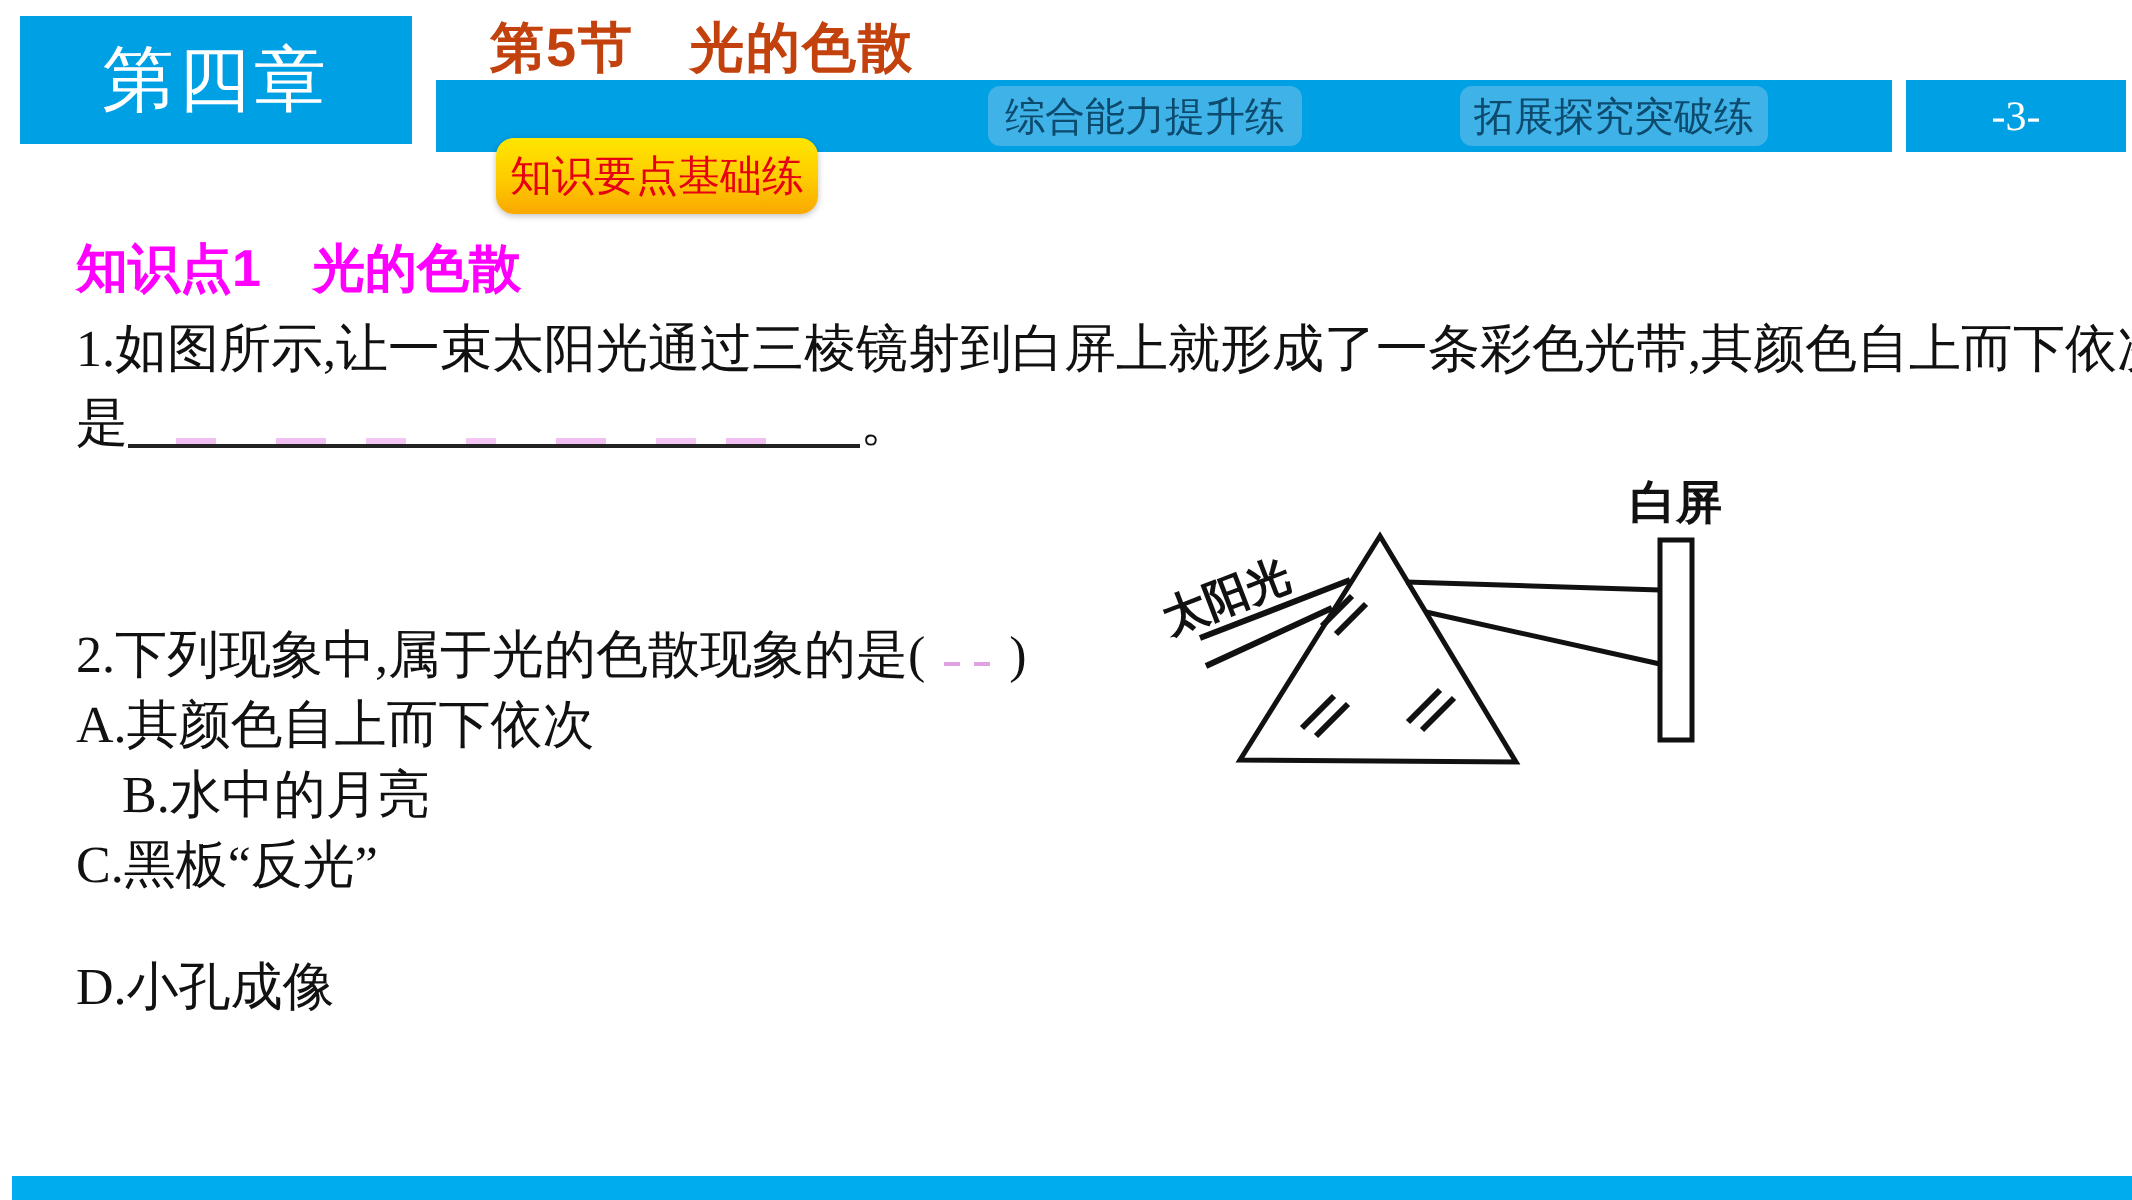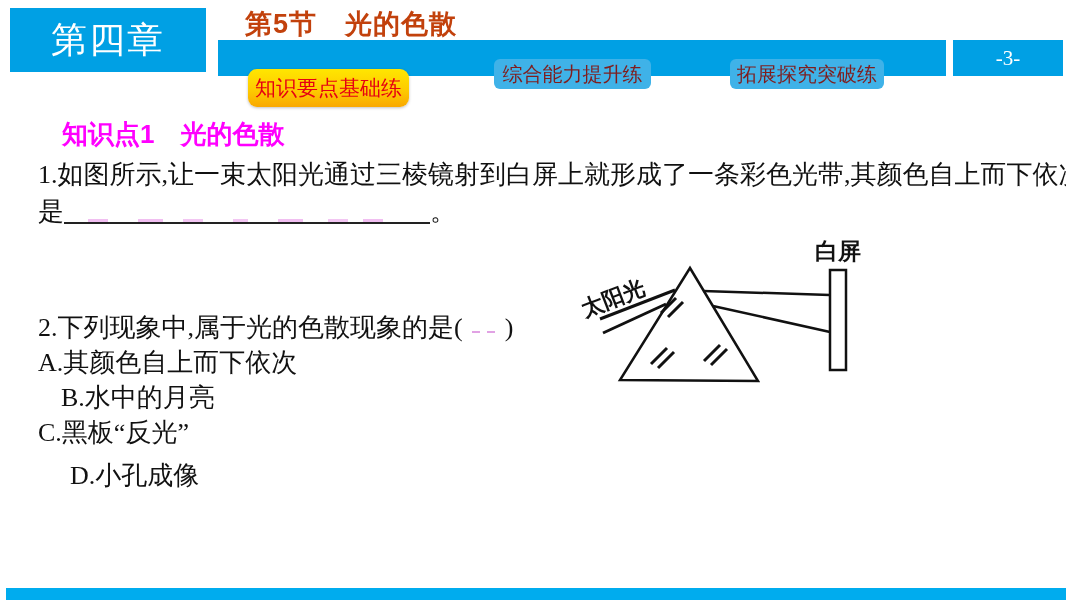--- a/index.html
+++ b/index.html
@@ -31,41 +31,40 @@
     background:linear-gradient(#ffe600,#fecb00 55%,#f9a800);
     border-radius:9px;box-shadow:0 1px 3px rgba(0,0,0,.25);
     display:flex;align-items:center;justify-content:center;
     color:#E60012;font-family:"Liberation Sans","DejaVu Sans",sans-serif;font-size:21px;
     cursor:pointer;
     margin-top:26px;
   }
   .tab-pill{
     top:43px;height:30px;background:#3FB2E8;border-radius:6px;
     display:flex;align-items:center;justify-content:center;
-    color:#7f1d1d;font-family:"Liberation Sans","DejaVu Sans",sans-serif;font-size:20px;
+    color:#0c4a6e;font-family:"Liberation Sans","DejaVu Sans",sans-serif;font-size:20px;
     cursor:pointer;
-    margin-top:16px;
   }
   .tab-2{left:494px;width:157px;}
   .tab-3{left:730px;width:154px;}
 
   
   .topic-heading{
     left:38px;top:117px;color:#FF00FF;
     font-family:"Liberation Sans","DejaVu Sans",sans-serif;font-weight:bold;
-    font-size:26px;white-space:nowrap;margin-left:24px;
+    font-size:26px;white-space:nowrap;
   }
   .textline{left:38px;font-size:26px;white-space:nowrap;}
   .q1-l1{top:157px;}
   .q1-l2{top:194px;}
   .q2-stem{top:310px;}
   .opt-a{top:345px;}
   .opt-b{top:380px;margin-left:23px;}
   .opt-c{top:415px;text-align:right;}
-  .opt-d{top:458px;margin-left:32px;}
+  .opt-d{top:476px;}
 
   .answer-blank{
     display:inline-block;width:366px;height:24px;vertical-align:-4px;
     border-bottom:2px solid #222;
     background-image:
       linear-gradient(rgba(224,112,224,.45),rgba(224,112,224,.45)),
       linear-gradient(rgba(224,112,224,.45),rgba(224,112,224,.45)),
       linear-gradient(rgba(224,112,224,.40),rgba(224,112,224,.40)),
       linear-gradient(rgba(224,112,224,.40),rgba(224,112,224,.40)),
       linear-gradient(rgba(224,112,224,.45),rgba(224,112,224,.45)),

